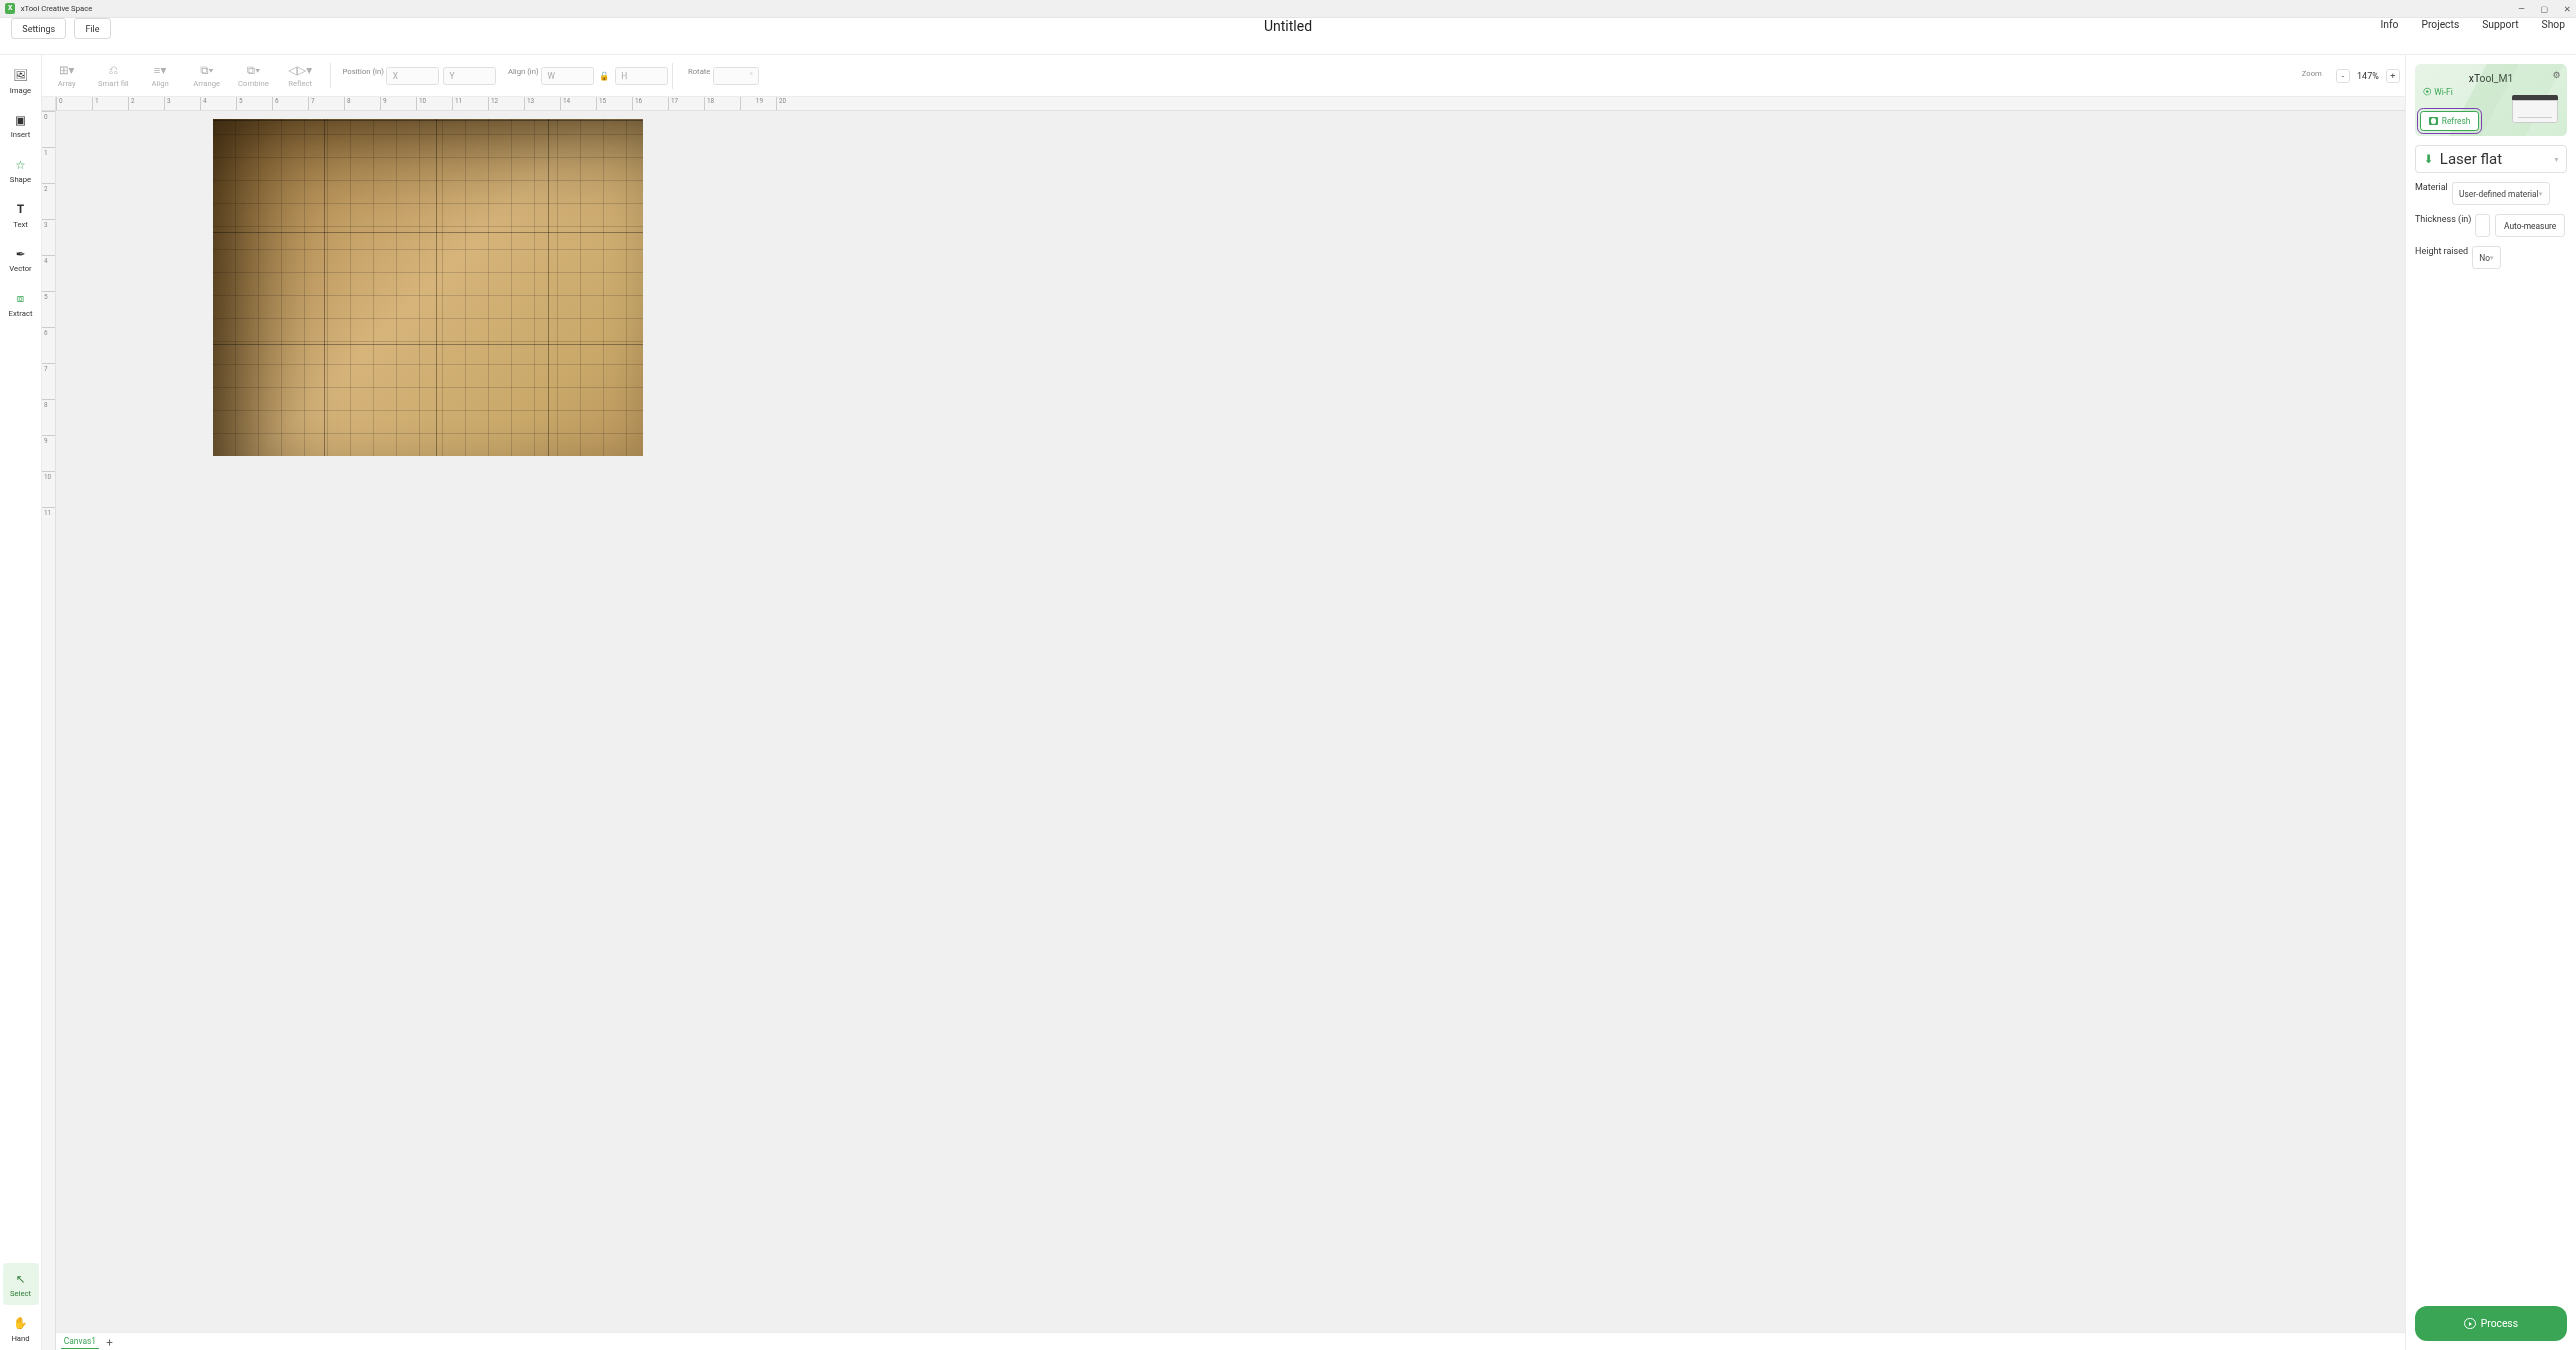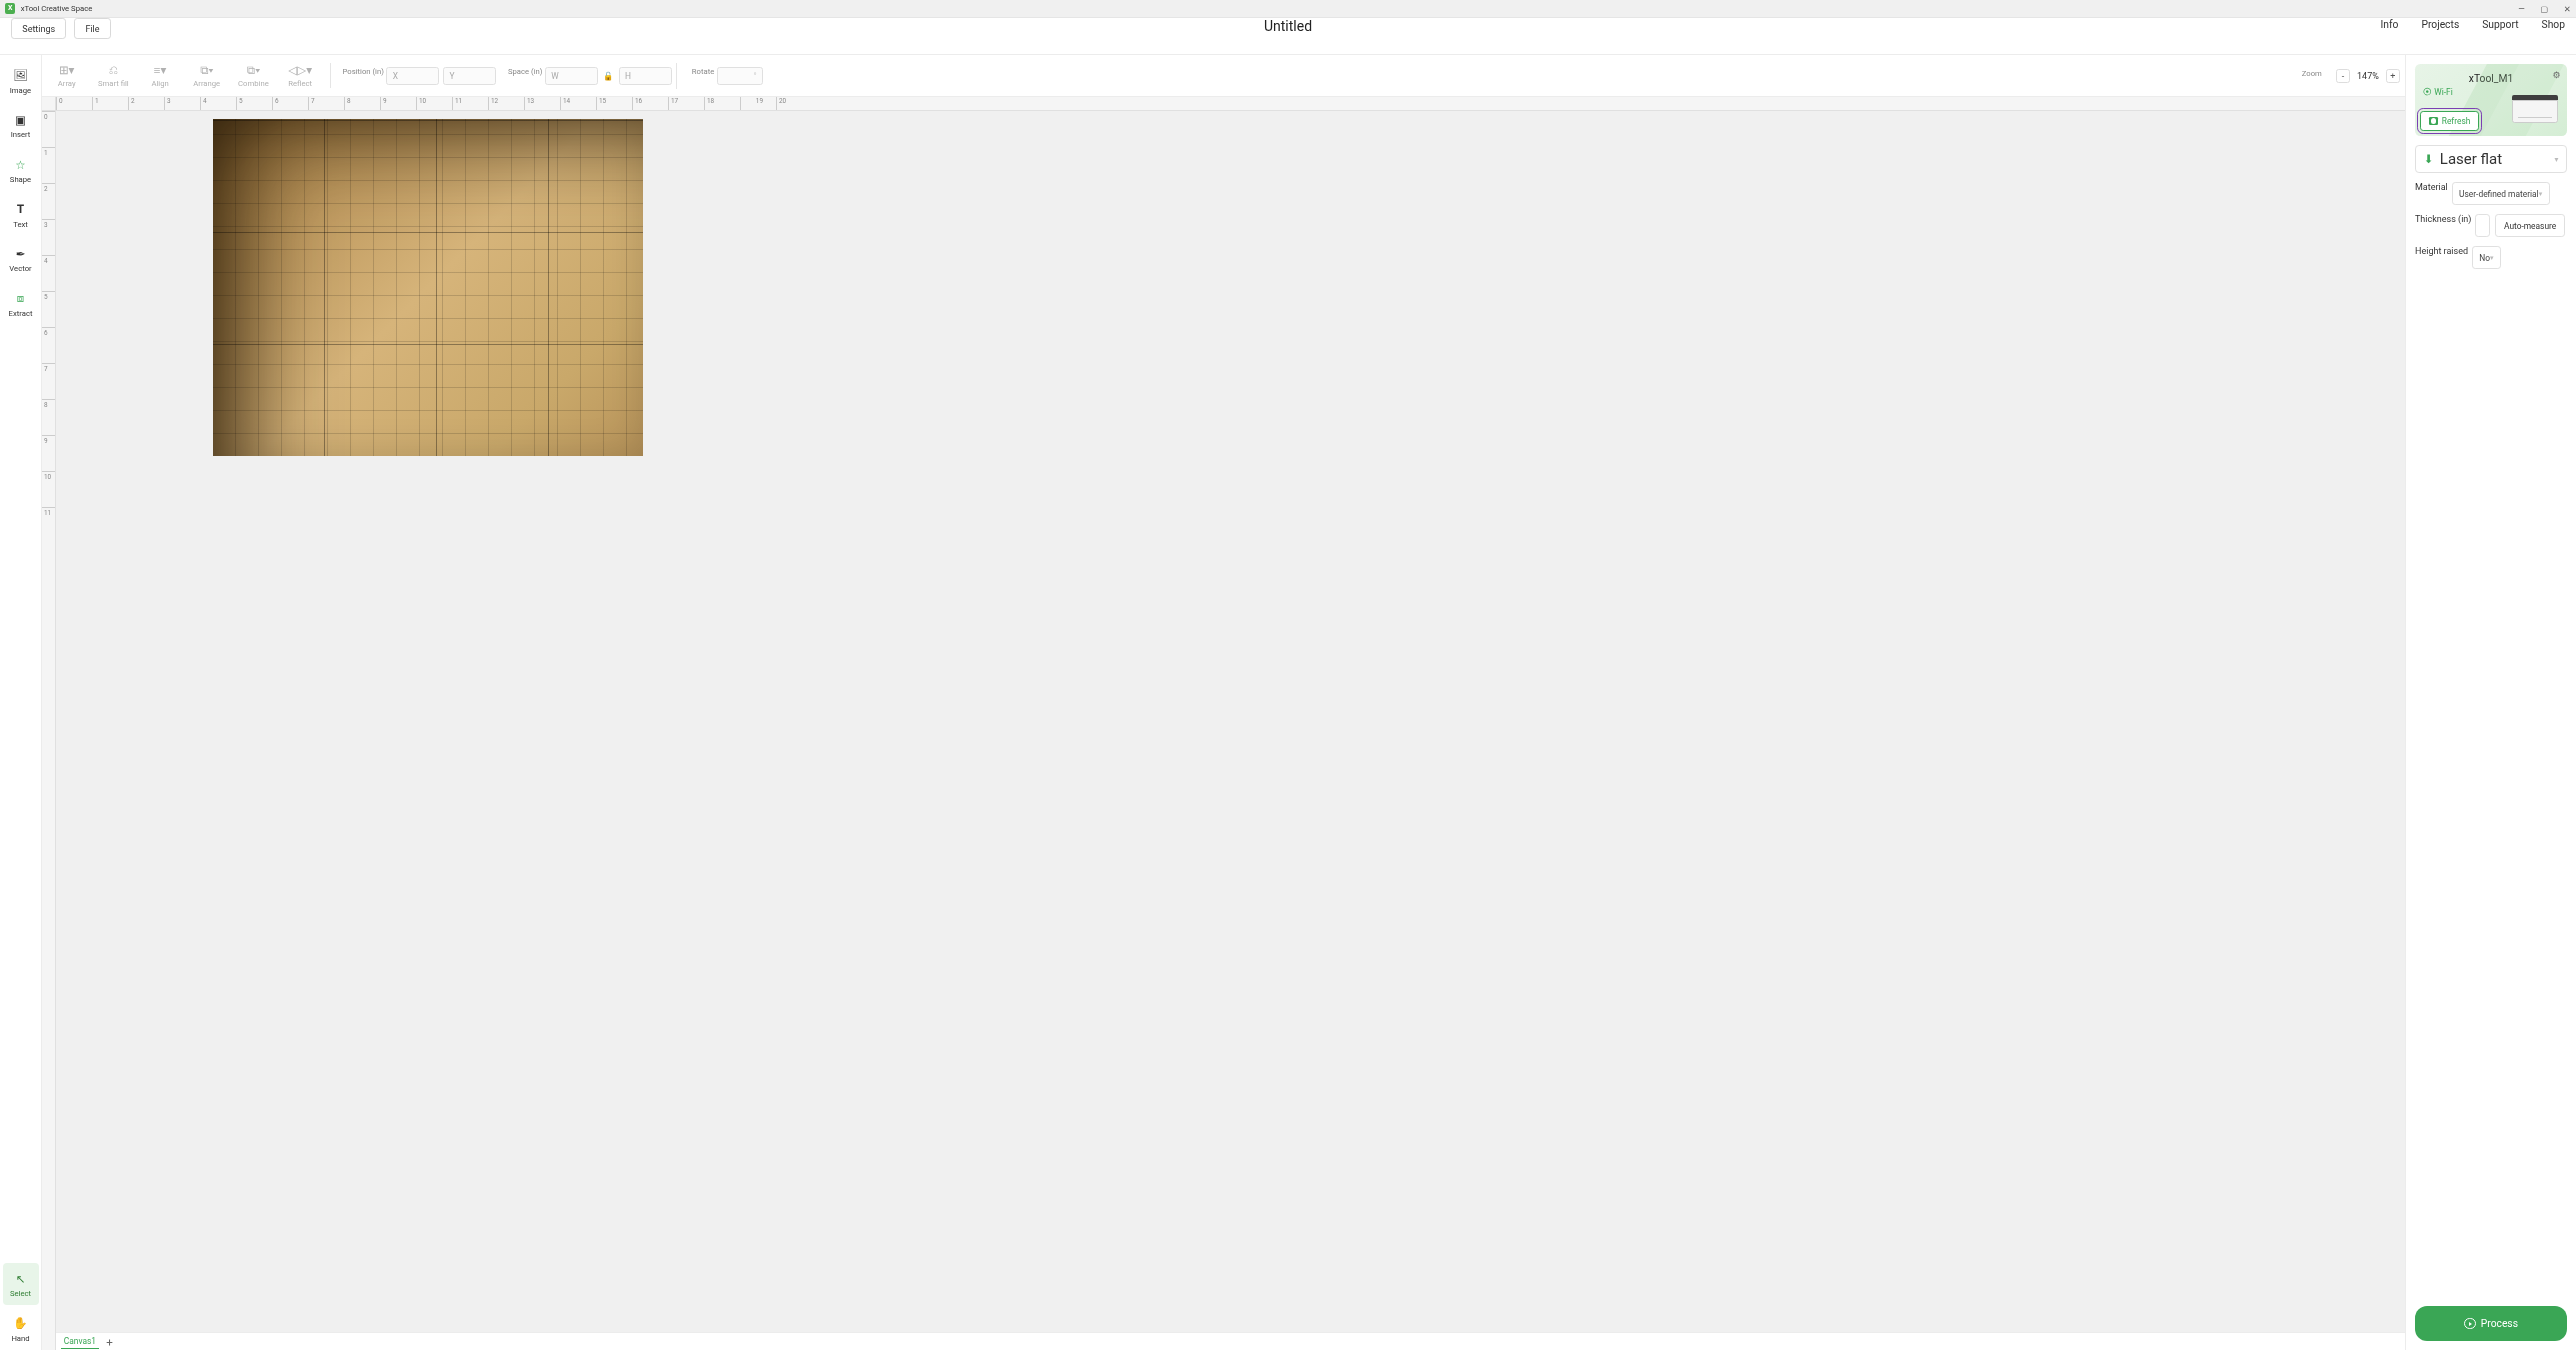--- a/index.html
+++ b/index.html
@@ -188,21 +188,21 @@
 
       <div class="field-group">
         <div class="lbl">Position (in)</div>
         <div class="inputs">
           <div class="num-input">X</div>
           <div class="num-input">Y</div>
         </div>
       </div>
 
       <div class="field-group">
-        <div class="lbl">Space (in)</div>
+        <div class="lbl">Align (in)</div>
         <div class="inputs">
           <div class="num-input">W</div>
           <span class="lock">🔓</span>
           <div class="num-input">H</div>
         </div>
       </div>
 
       <div class="sep-v"></div>
 
       <div class="field-group">

